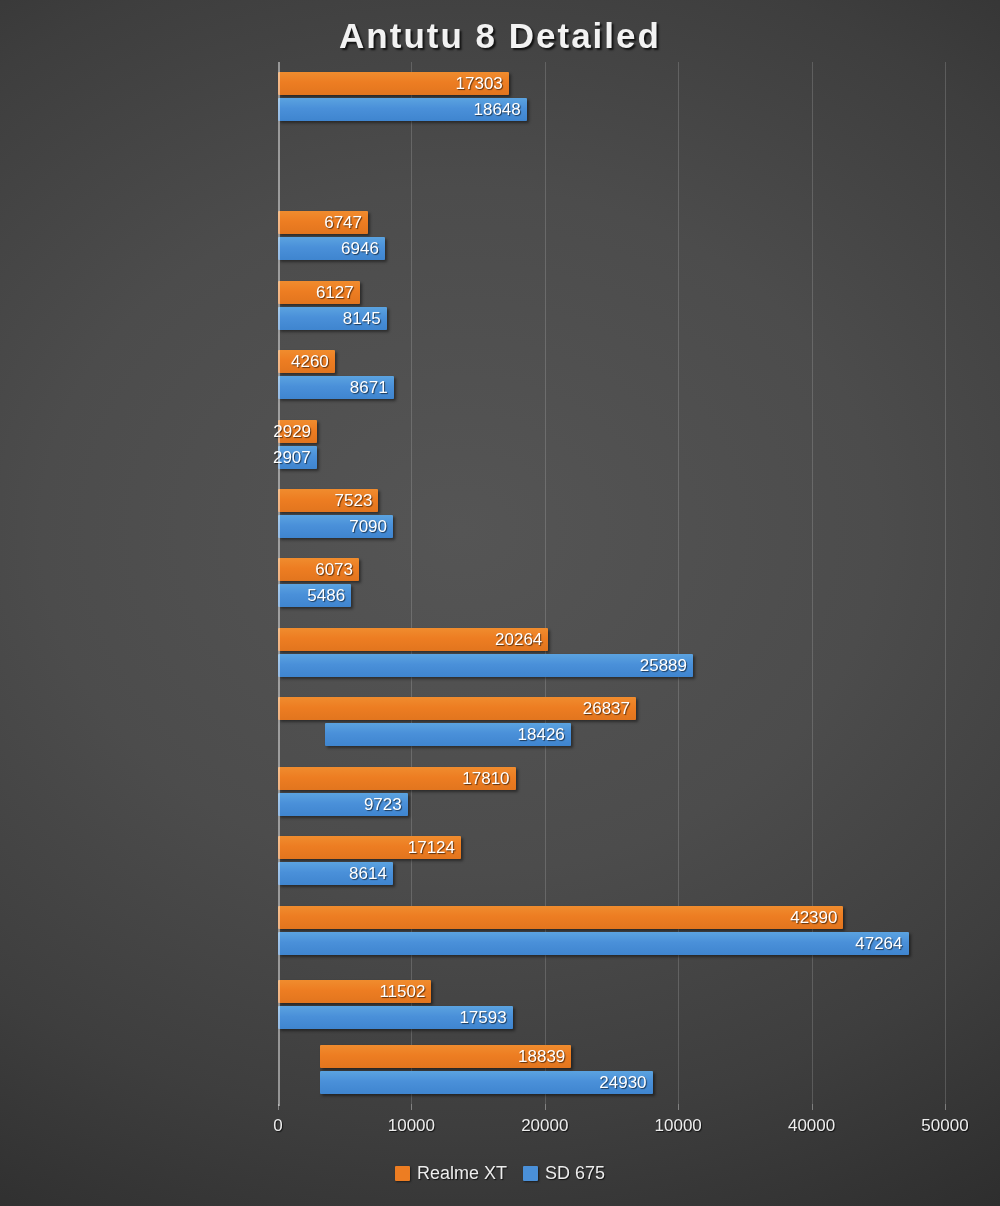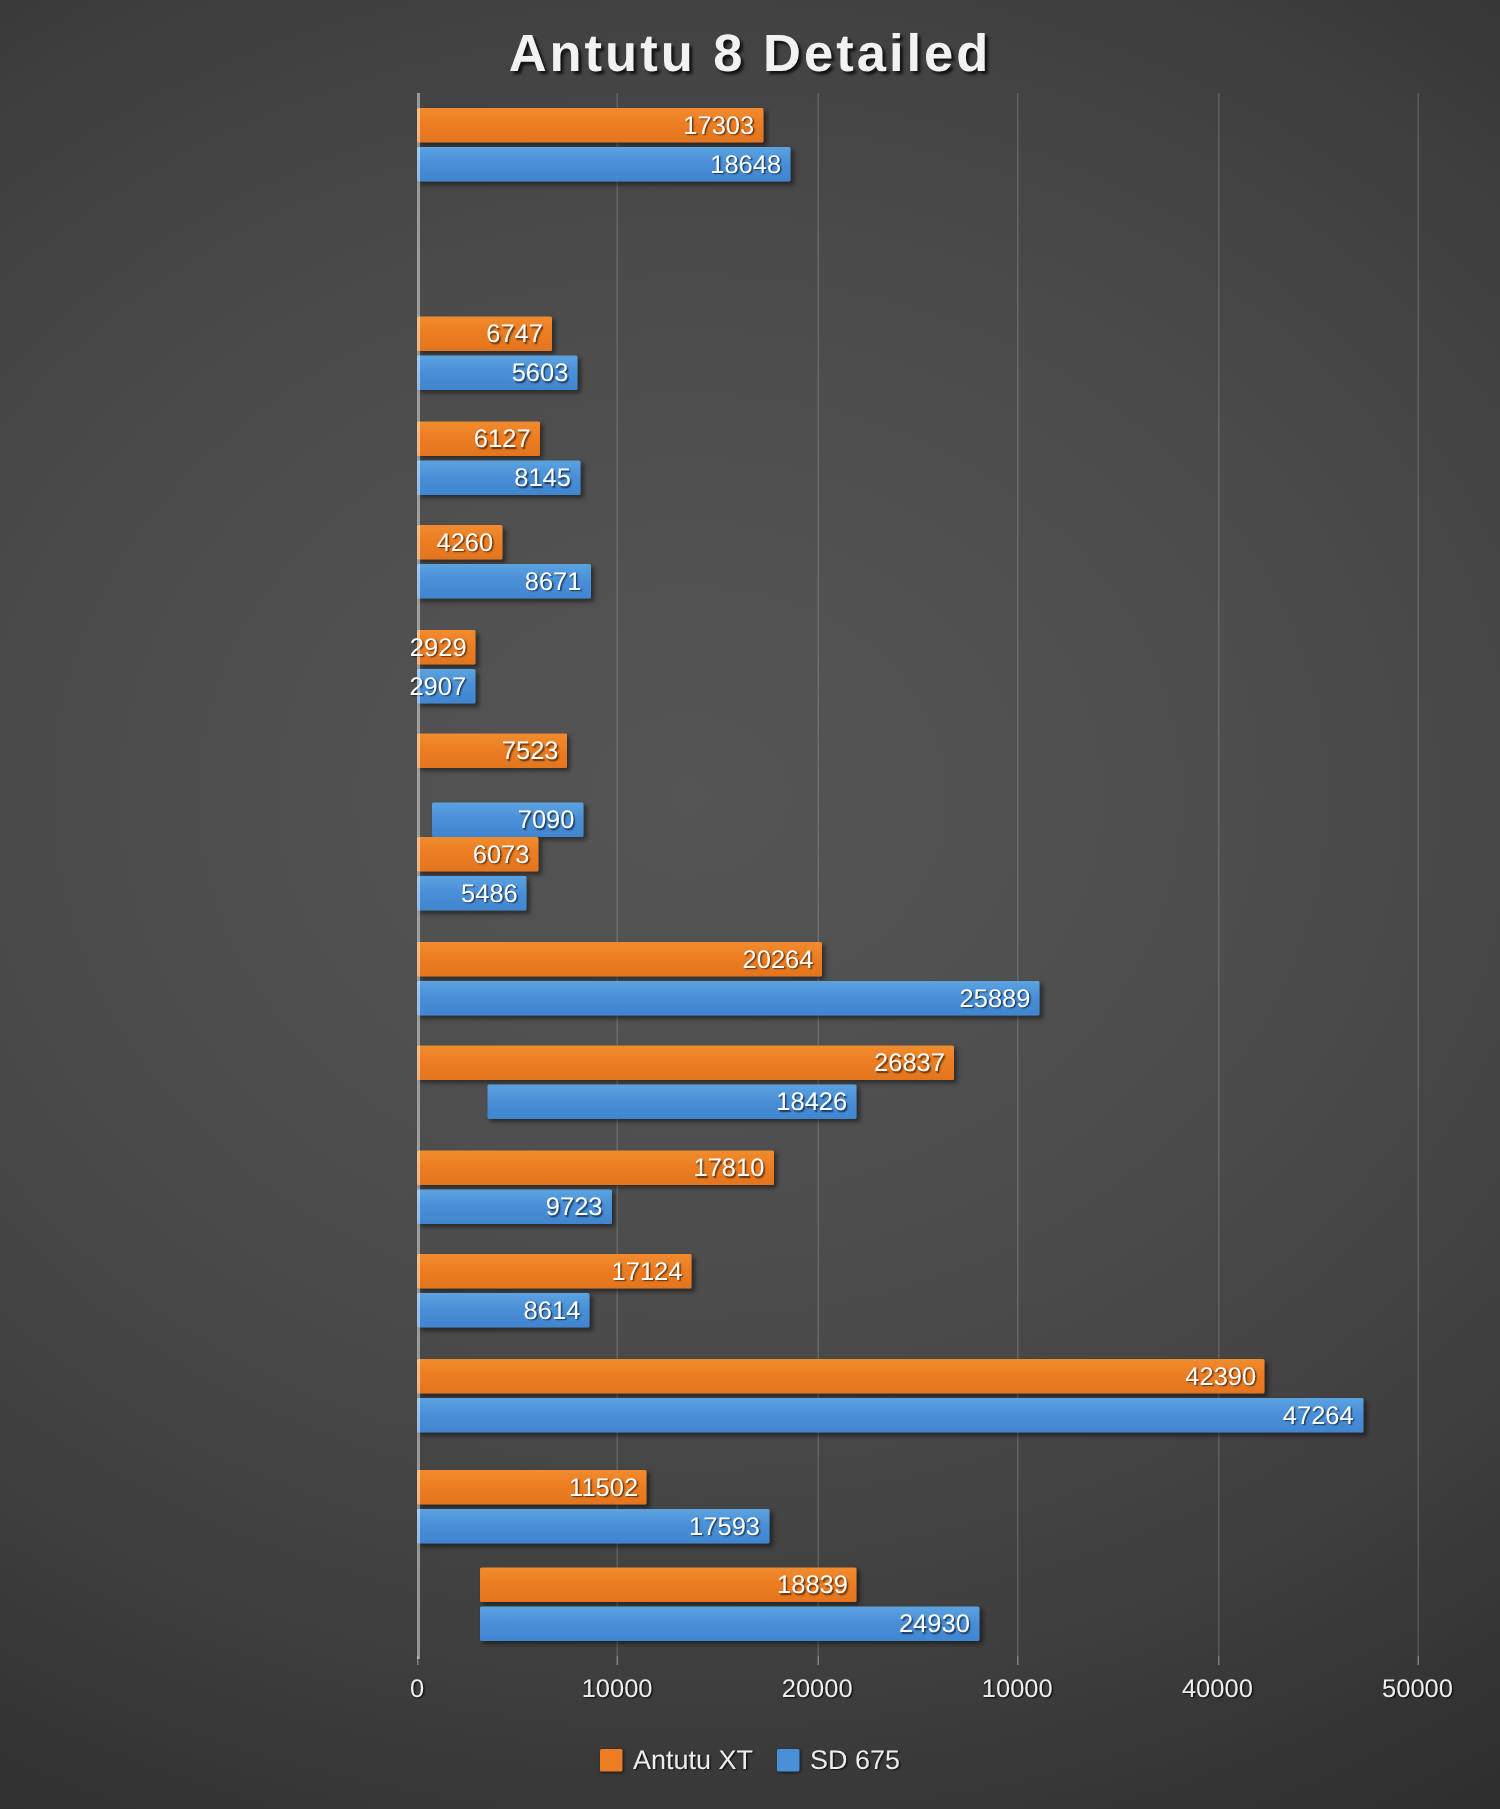--- a/index.html
+++ b/index.html
@@ -171,21 +171,21 @@
         </div>
         <div class="bar series-1" style="left: 0px; top: 36.2333px; width: 248.764px;">
           <span class="bar-value">18648</span>
         </div>
       </div>
       <div class="cat-row" style="top: 138.933px; height: 69.4667px;">
         <div class="bar series-0" style="left: 0px; top: 10.2333px; width: 90.005px;">
           <span class="bar-value">6747</span>
         </div>
         <div class="bar series-1" style="left: 0px; top: 36.2333px; width: 106.933px;">
-          <span class="bar-value">5603</span>
+          <span class="bar-value">6946</span>
         </div>
       </div>
       <div class="cat-row" style="top: 208.4px; height: 69.4667px;">
         <div class="bar series-0" style="left: 0px; top: 10.2333px; width: 81.7342px;">
           <span class="bar-value">6127</span>
         </div>
         <div class="bar series-1" style="left: 0px; top: 36.2333px; width: 108.654px;">
           <span class="bar-value">8145</span>
         </div>
       </div>
@@ -202,21 +202,21 @@
           <span class="bar-value">2929</span>
         </div>
         <div class="bar series-1" style="left: 0px; top: 36.2333px; width: 38.7794px;">
           <span class="bar-value">2907</span>
         </div>
       </div>
       <div class="cat-row" style="top: 416.8px; height: 69.4667px;">
         <div class="bar series-0" style="left: 0px; top: 10.2333px; width: 100.357px;">
           <span class="bar-value">7523</span>
         </div>
-        <div class="bar series-1" style="left: 10px; top: 36.2333px; width: 101px; margin-top: 20px;">
+        <div class="bar series-1" style="left: 0px; top: 36.2333px; width: 115px;">
           <span class="bar-value">7090</span>
         </div>
       </div>
       <div class="cat-row" style="top: 486.267px; height: 69.4667px;">
         <div class="bar series-0" style="left: 0px; top: 10.2333px; width: 81.0138px;">
           <span class="bar-value">6073</span>
         </div>
         <div class="bar series-1" style="left: 0px; top: 36.2333px; width: 73.1832px;">
           <span class="bar-value">5486</span>
         </div>
@@ -292,21 +292,21 @@
       <div class="tick-label" style="left: 400.2px;">10000</div>
       <div class="tick-mark" style="left: 533.6px;"></div>
       <div class="tick-label" style="left: 533.6px;">40000</div>
       <div class="tick-mark" style="left: 667px;"></div>
       <div class="tick-label" style="left: 667px;">50000</div>
     </div>
 
   <div id="legend">
       <div class="legend-item">
         <span class="legend-swatch" style="background: rgb(237, 125, 34);"></span>
-        <span class="legend-label">Antutu XT</span>
+        <span class="legend-label">Realme XT</span>
       </div>
       <div class="legend-item">
         <span class="legend-swatch" style="background: rgb(74, 144, 217);"></span>
         <span class="legend-label">SD 675</span>
       </div>
     </div>
 
 </div>
 
 </body></html>

